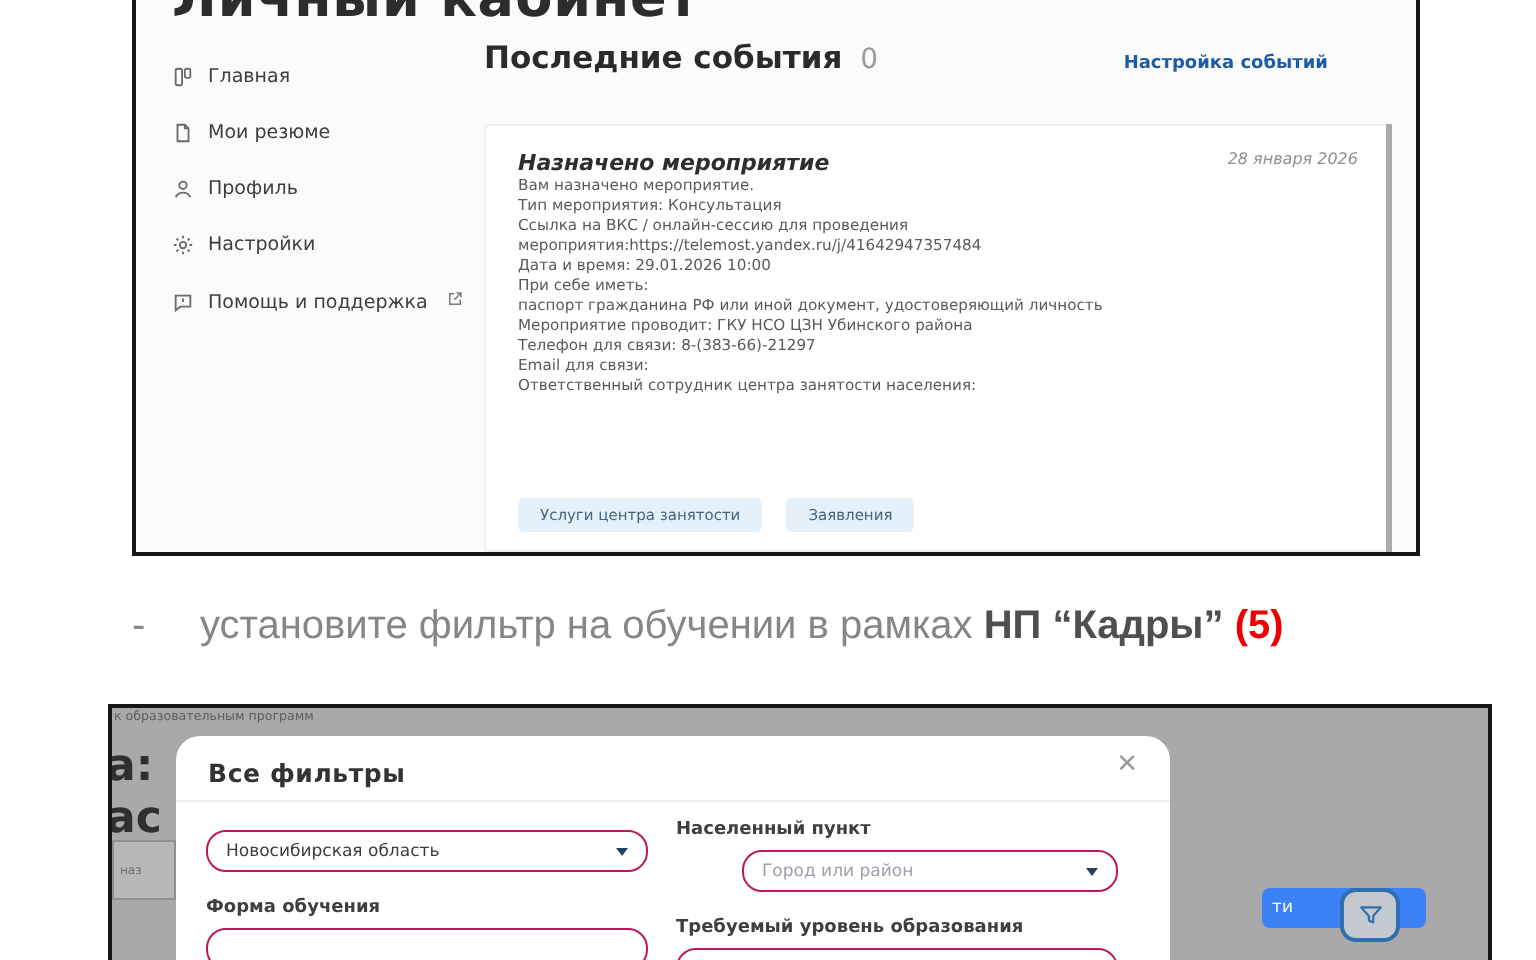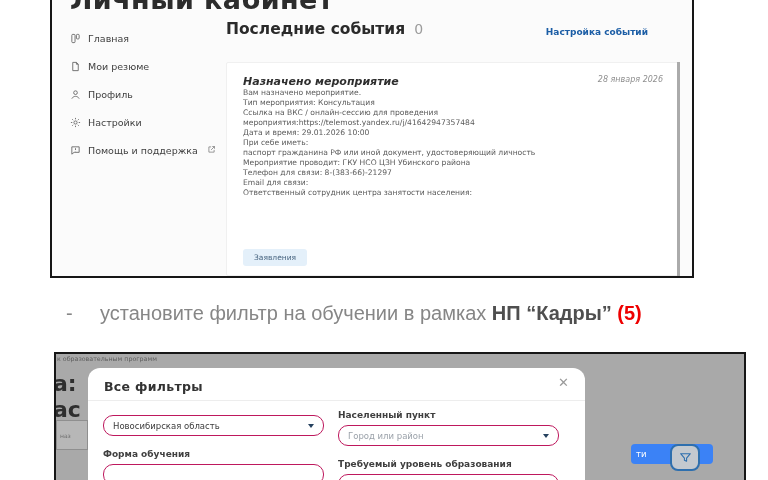--- a/index.html
+++ b/index.html
@@ -1,21 +1,21 @@
 <!DOCTYPE html>
 <html><head>
 <meta charset="utf-8">
 <style>
   * { margin:0; padding:0; box-sizing:border-box; }
   html,body { width:768px; height:480px; background:#ffffff; overflow:hidden;
               font-family:"DejaVu Sans", sans-serif; }
   #page { position:relative; width:768px; height:480px; background:#fff; overflow:hidden; }
 
   
-  .win1 { position:absolute; left:50px; top:0; width:644px; height:278px;
+  .win1 { position:absolute; left:66px; top:0; width:644px; height:278px;
           border:2px solid #161616; border-top:none; background:#fbfbfb; }
   .cab-title { position:absolute; left:18px; top:-16px; font-size:27px; font-weight:700;
                color:#2c2c2c; letter-spacing:.4px; white-space:nowrap; }
   .sidebar { position:absolute; left:18px; top:33px; display:flex; flex-direction:column; gap:17px; }
   .side-item { display:flex; align-items:center; gap:7px; font-size:9.5px; color:#3e3e3e;
                white-space:nowrap; cursor:pointer; }
   .side-item svg { width:11px; height:11px; color:#6a6a6a; flex:none; }
   .ext svg { width:9px; height:9px; color:#7a7a7a; margin-left:2px; }
 
   .events-head { position:absolute; left:174px; top:20px; font-size:15.5px; font-weight:700;
@@ -67,21 +67,21 @@
   .modal-title { position:absolute; left:16px; top:11px; font-size:12.5px; font-weight:700;
                  color:#333; letter-spacing:.3px; }
   .modal-close { position:absolute; right:16px; top:7px; font-size:13px; color:#9a9a9a; cursor:pointer; }
   .modal-divider { position:absolute; left:0; right:0; top:32px; height:1px; background:#ededed; }
   .form { position:absolute; left:15px; top:42px; width:466px; display:flex; gap:14px; }
   .col { width:221px; }
   .f-label { font-size:9px; font-weight:700; color:#3f3f3f; }
   .field { margin-top:5px; height:21px; border:1px solid #be185d; border-radius:10px;
            background:#fff; display:flex; align-items:center; padding:0 9px;
            font-size:8.5px; color:#3b3b3b; position:relative; cursor:pointer; }
-  .field.ph { color:#9aa1a9; }
+  .field.ph { color:#9aa1a9;margin-left:33px; }
   .f-label.row2 { margin-top:13px; }
   .caret { position:absolute; right:9px; top:8px; width:0; height:0;
            border-left:3.5px solid transparent; border-right:3.5px solid transparent;
            border-top:4.5px solid #25415f; }
 </style>
 </head>
 <body>
 
 <div id="page">
 
@@ -152,20 +152,21 @@
         <div>При себе иметь:</div>
         <div>паспорт гражданина РФ или иной документ, удостоверяющий личность</div>
       </div>
       <div class="para">
         <div>Мероприятие проводит: ГКУ НСО ЦЗН Убинского района</div>
         <div>Телефон для связи: 8-(383-66)-21297</div>
         <div>Email для связи:</div>
         <div>Ответственный сотрудник центра занятости населения:</div>
       </div>
       <div class="tags">
+        <span class="tag">Услуги центра занятости</span>
         <span class="tag">Заявления</span>
       </div>
     </div>
     <div class="scrollbar"></div>
   </div>
 
   <div class="instr">
     <span class="dash">-</span><span>установите фильтр на обучении в рамках </span><b class="np">НП “Кадры”</b><b class="red"> (5)</b>
   </div>
 

